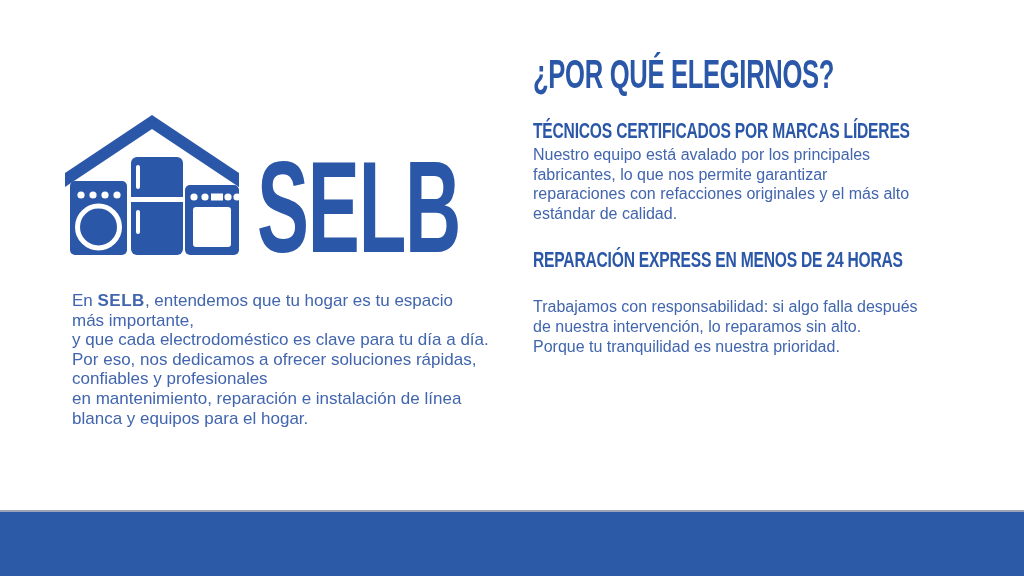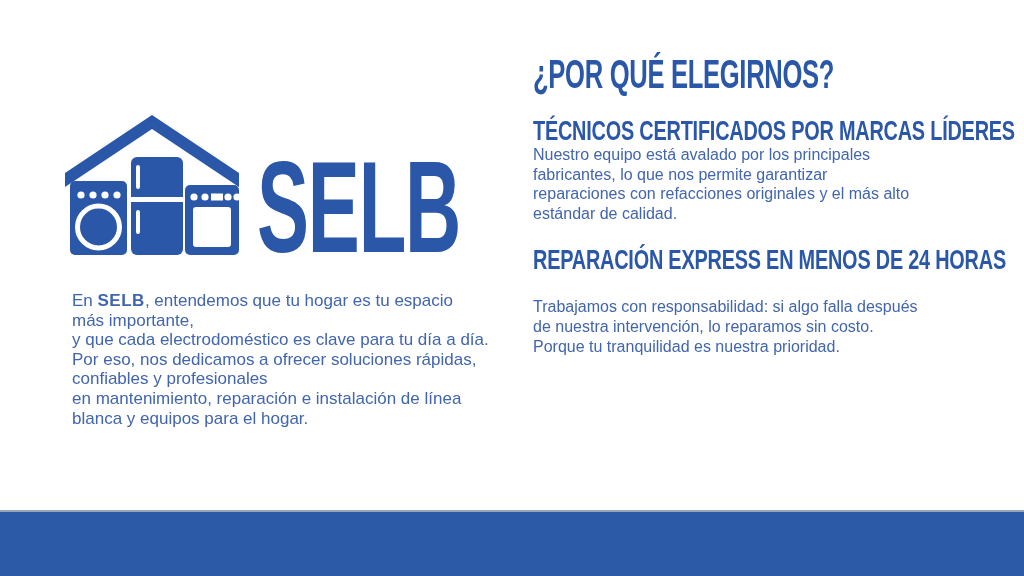--- a/index.html
+++ b/index.html
@@ -30,21 +30,21 @@
     margin:0 0 25px 0; font-size:40px; line-height:40px;
     font-weight:bold; color:#2B57A8;
   }
   .condense-xl {
     display:inline-block; transform:scaleX(0.64); transform-origin:0 50%;
     white-space:nowrap; letter-spacing:-0.5px;
   }
   .section { margin-top:25px; }
   .section:first-of-type { margin-top:0; }
   .section-title {
-    margin:0; font-size:28px; line-height:24px;
+    margin:0; font-size:22px; line-height:24px;
     font-weight:bold; color:#2B57A8;
   }
   .condense-lg {
     display:inline-block; transform:scaleX(0.71); transform-origin:0 50%;
     white-space:nowrap; letter-spacing:-0.3px;
   }
   .section-body {
     margin:2px 0 0 0; font-size:16px; line-height:19.6px;
     color:#4165AE; white-space:pre-line;
   }
@@ -117,20 +117,20 @@
     </div>
 
     <div class="section">
       <h2 class="section-title">
         <span class="condense-lg">REPARACIÓN EXPRESS EN MENOS DE 24 HORAS</span>
       </h2>
     </div>
 
     <div class="section">
       <p class="section-body">Trabajamos con responsabilidad: si algo falla después
-de nuestra intervención, lo reparamos sin costo.
+de nuestra intervención, lo reparamos sin alto.
 Porque tu tranquilidad es nuestra prioridad.</p>
     </div>
   </div>
 
   <div class="footer-bar"></div>
 
 </div>
 
 </body></html>

